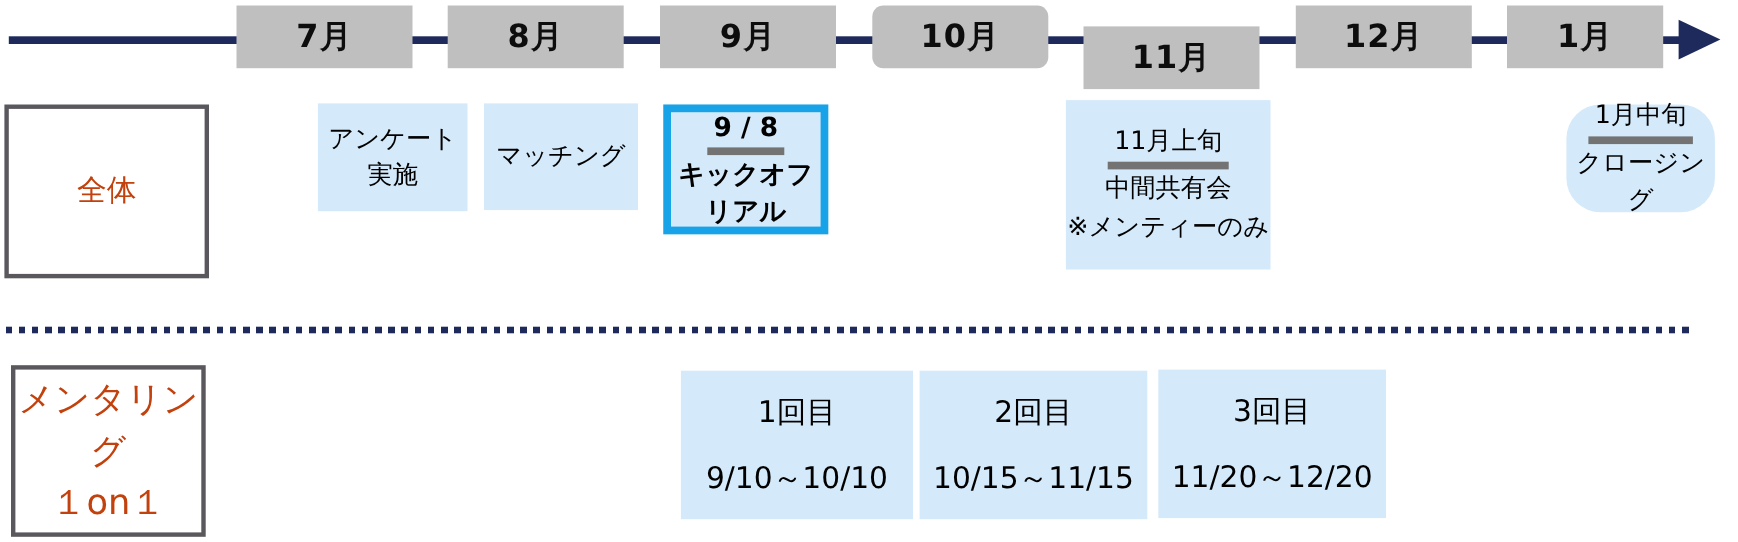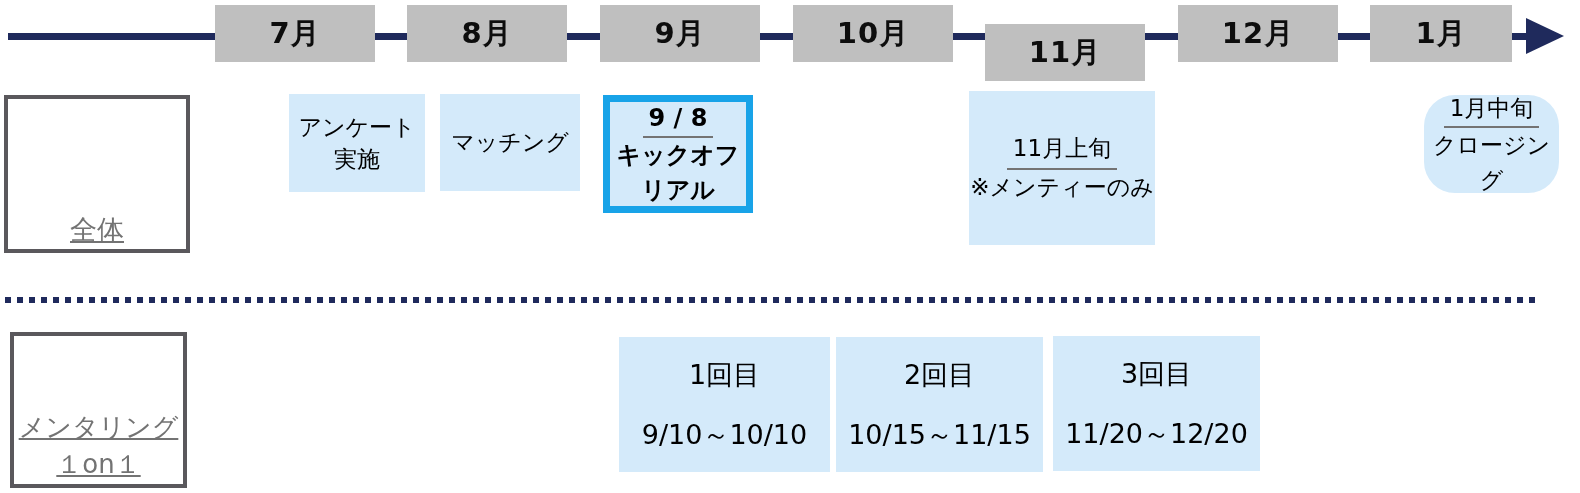--- a/index.html
+++ b/index.html
@@ -16,42 +16,42 @@
 
   
   .tl-line{position:absolute;left:8px;top:33px;width:1532px;height:7px;background:var(--navy);z-index:1;}
   .tl-arrowhead{position:absolute;left:1526px;top:18px;width:0;height:0;
     border-left:38px solid var(--navy);border-top:18px solid transparent;border-bottom:18px solid transparent;z-index:1;}
 
   
   .month{position:absolute;top:5px;width:160px;height:57px;background:var(--month-gray);
     display:flex;align-items:center;justify-content:center;
     font-size:29px;font-weight:bold;color:#0d0d0d;z-index:2;letter-spacing:1px;}
-  .m1{left:215px;text-align:center;} .m2{left:407px;} .m3{left:600px;} .m4{left:793px;}
+  .m1{left:215px;text-align:center;} .m2{left:407px;} .m3{left:600px;} .m4{left:793px;border-radius:10px;}
   .m5{left:985px;margin-top:19px;} .m6{left:1178px;} .m7{left:1370px;width:142px;}
 
   
   .rowlabel{position:absolute;border:4px solid var(--label-border);background:transparent;
-    display:flex;flex-direction:column;align-items:center;justify-content:flex-end;
-    font-size:27px;color:#737373;line-height:1.45;text-align:center;z-index:2;text-decoration:underline;}
+    display:flex;flex-direction:column;align-items:center;justify-content:center;
+    font-size:27px;color:#c2410c;line-height:1.45;text-align:center;z-index:2;}
   .lbl-overall{left:4px;top:95px;width:186px;height:158px;}
-  .lbl-mentoring{left:10px;top:332px;width:177px;height:156px;font-size:26px;}
+  .lbl-mentoring{left:10px;top:332px;width:177px;height:156px;font-size:32px;}
 
   
   .event{position:absolute;background:var(--event-blue);
     display:flex;flex-direction:column;align-items:center;justify-content:center;
     text-align:center;font-size:23px;line-height:1.4;color:#000;z-index:2;}
   .ev-survey{left:289px;top:94px;width:136px;height:98px;}
   .ev-matching{left:440px;top:94px;width:140px;height:97px;}
   .ev-kickoff{left:603px;top:95px;width:150px;height:118px;
     border:7px solid var(--highlight-border);font-weight:bold;font-size:24px;line-height:1.42;}
   .ev-midterm{left:969px;top:91px;width:186px;height:154px;font-size:23px;line-height:1.55;}
   .ev-closing{left:1424px;top:95px;width:135px;height:98px;line-height:1.5;border-radius:31px;}
 
-  .u{border-bottom:2px solid #737373;display:inline-block;padding:0 6px 1px;}
+  .u{border-bottom:7px solid #737373;display:inline-block;padding:0 6px 1px;}
 
   
   .dotted{position:absolute;left:5px;top:297px;width:1533px;height:6px;z-index:1;
     background:repeating-linear-gradient(to right,var(--navy) 0 6px,transparent 6px 12px);}
 
   
   .session{position:absolute;top:337px;width:207px;height:135px;background:var(--event-blue);
     display:flex;flex-direction:column;align-items:center;justify-content:center;gap:24px;
     text-align:right;font-size:27px;color:#000;z-index:2;}
   .s1{left:619px;width:211px;} .s2{left:836px;} .s3{left:1053px;top:336px;}
@@ -87,20 +87,21 @@
   </div>
 
   <div class="event ev-kickoff">
     <span class="u">9 / 8</span>
     <span>キックオフ</span>
     <span>リアル</span>
   </div>
 
   <div class="event ev-midterm">
     <span class="u">11月上旬</span>
+    <span>中間共有会</span>
     <span>※メンティーのみ</span>
   </div>
 
   <div class="event ev-closing">
     <span class="u">1月中旬</span>
     <span>クロージング</span>
   </div>
 
   <div class="dotted"></div>
 

